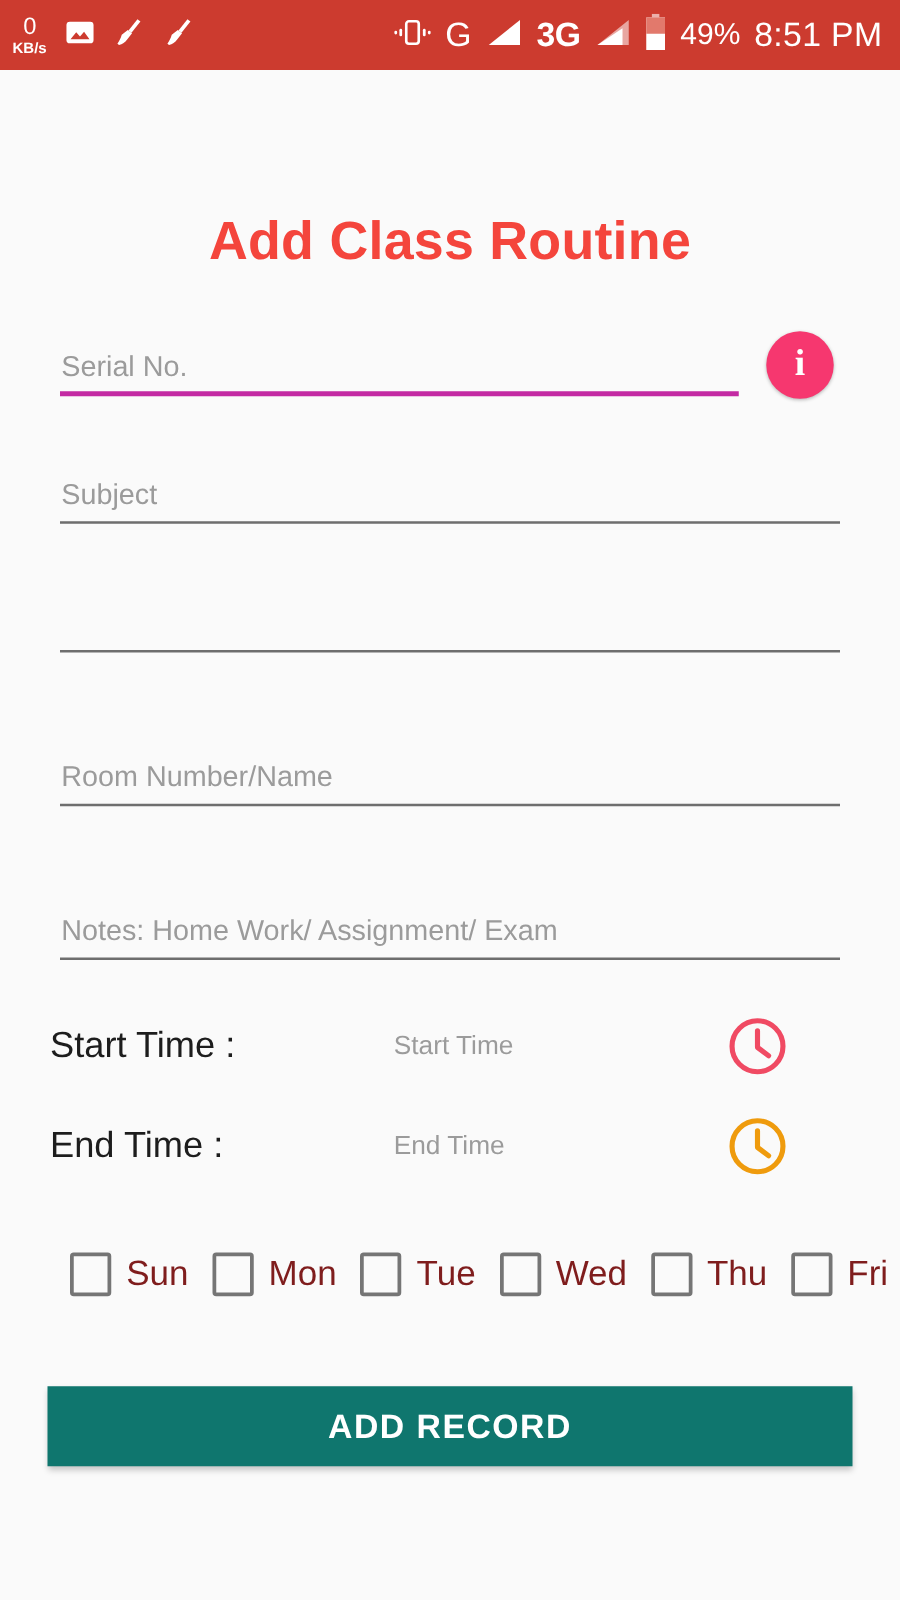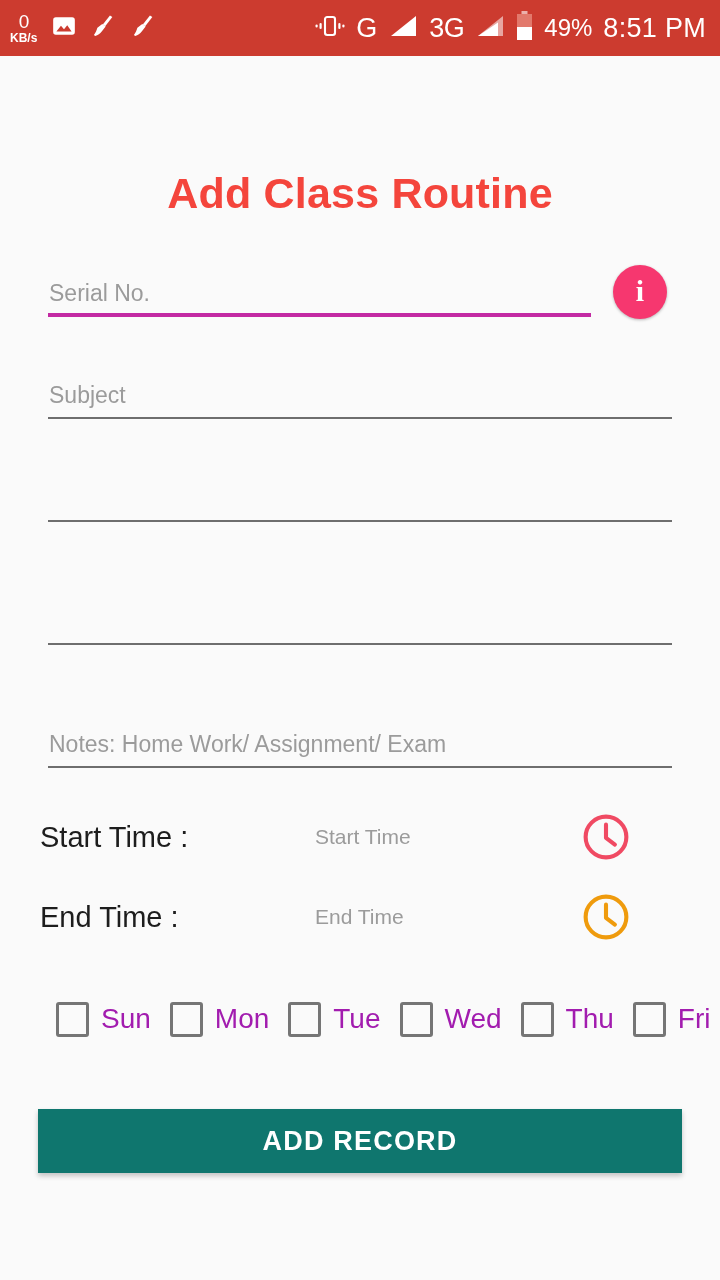--- a/index.html
+++ b/index.html
@@ -23,21 +23,21 @@
   .sb-left{ display:flex; align-items:center; gap:14px; }
   .sb-right{ display:flex; align-items:center; gap:11px; margin-left:auto; }
 
   .netspeed{ display:flex; flex-direction:column; align-items:center; line-height:1; }
   .netspeed .num{ font-size:19px; font-weight:400; letter-spacing:-0.5px; }
   .netspeed .unit{ font-size:12px; font-weight:700; margin-top:1px; }
 
   .ic { display:block; }
 
   .sb-g{ font-size:27px; font-weight:400; line-height:1; letter-spacing:0; }
-  .sb-3g{ font-size:27px; font-weight:400; line-height:1; letter-spacing:-0.5px; }
+  .sb-3g{ font-size:27px; font-weight:700; line-height:1; letter-spacing:-0.5px; }
   .sb-pct{ font-size:24px; font-weight:400; line-height:1; }
   .sb-time{ font-size:27px; font-weight:400; line-height:1; letter-spacing:0.3px;text-align:center; }
 
   
   .screen{
     position:relative;
     width:720px; height:1224px;
     background:#fafafa;
   }
 
@@ -114,21 +114,21 @@
   }
   .day-item{ display:flex; align-items:center; flex:0 0 auto; }
   .cbox{
     width:33px; height:35px;
     border:3px solid #757575;
     border-radius:3px;
     background:transparent;
     flex:0 0 auto;
   }
   .day-label{
-    font-size:28px; color:#a21caf; font-weight:400;
+    font-size:28px; color:#7f1d1d; font-weight:400;
     margin-left:12px; margin-right:19px;
     white-space:nowrap;
   }
 
   
   .add-record{
     position:absolute; left:38px; top:1053px;
     width:644px; height:64px;
     background:#0f766e;
     border:none;
@@ -231,20 +231,21 @@
   <div class="field" id="f-subject">
     <span class="ph">Subject</span>
     <span class="rule"></span>
   </div>
 
   <div class="field" id="f-teacher">
     <span class="rule"></span>
   </div>
 
   <div class="field" id="f-room">
+    <span class="ph">Room Number/Name</span>
     <span class="rule"></span>
   </div>
 
   <div class="field" id="f-notes">
     <span class="ph">Notes: Home Work/ Assignment/ Exam</span>
     <span class="rule"></span>
   </div>
 
   <div class="time-row" id="row-start">
     <span class="time-label">Start Time :</span>

